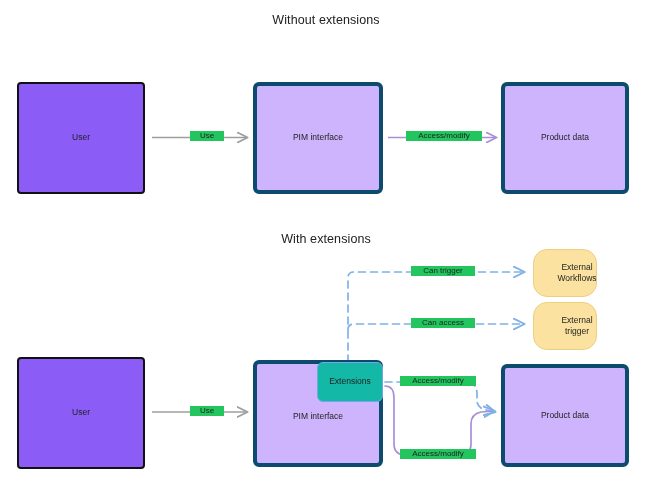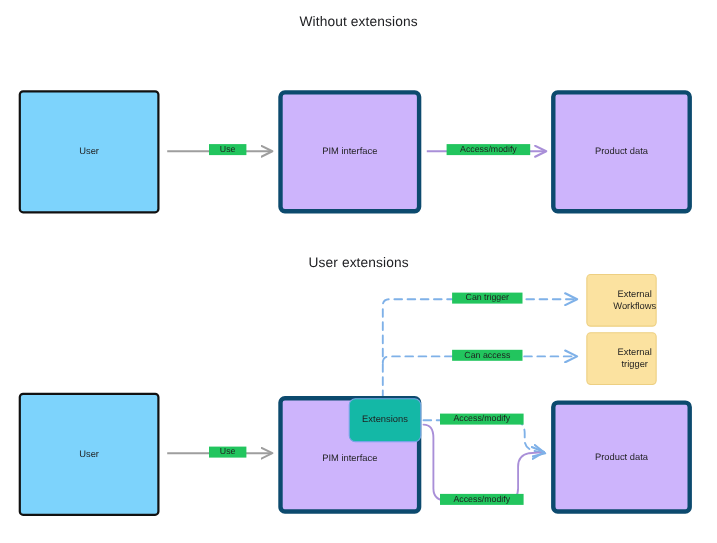--- a/index.html
+++ b/index.html
@@ -42,39 +42,39 @@
     box-sizing: border-box;
     display: flex;
     align-items: center;
     justify-content: center;
     text-align: center;
     font-size: 8.5px;
     line-height: 11.5px;
     color: #1f1f1f;
   }
   .node-user {
-    background: #7dd3fc;
+    background: #8b5cf6;
     border: 2.2px solid #111111;
     border-radius: 4px;
   }
   .node-purple {
     background: #CDB4FC;
     border: 4px solid #0c4a6e;
     border-radius: 6px;
   }
   .node-blue {
     background: #14b8a6;
     border: 1px solid #74a5e6;
     border-radius: 6px;
     z-index: 5;
   }
   .node-yellow {
     background: #FBE2A0;
     border: 1px solid #edcf82;
-    border-radius: 4px;
+    border-radius: 14px;
     padding-left: 24px;
   }
   .edge-label {
     position: absolute;
     font-size: 8px;
     line-height: 10px;
     color: #1f1f1f;
     background: #22c55e;
     padding: 0 2px;
     white-space: nowrap;
@@ -137,21 +137,21 @@
   <div class="node node-user" style="left:17px; top:82px; width:128px; height:112px;">User</div>
 
   <div class="node node-purple" style="left:253px; top:82px; width:130px; height:112px;">PIM interface</div>
 
   <div class="node node-purple" style="left:501px; top:82px; width:128px; height:112px;">Product data</div>
 
   <div class="edge-label" style="left:190px; top:131px; width:30px;">Use</div>
 
   <div class="edge-label" style="left:406px; top:131px; width:72px;">Access/modify</div>
 
-  <div class="section-title" style="left:0; top:232px; width:652px;">User extensions</div>
+  <div class="section-title" style="left:0; top:232px; width:652px;">With extensions</div>
 
   <div class="node node-user" style="left:17px; top:357px; width:128px; height:112px;">
     <span>User</span>
   </div>
 
   <div class="node node-purple" style="left:253px; top:360px; width:130px; height:107px; align-items:flex-start; padding-top:47px;">
     <span style="width:100%;">PIM interface</span>
   </div>
 
   <div class="node node-blue" style="left:317px; top:362px; width:66px; height:40px;">

